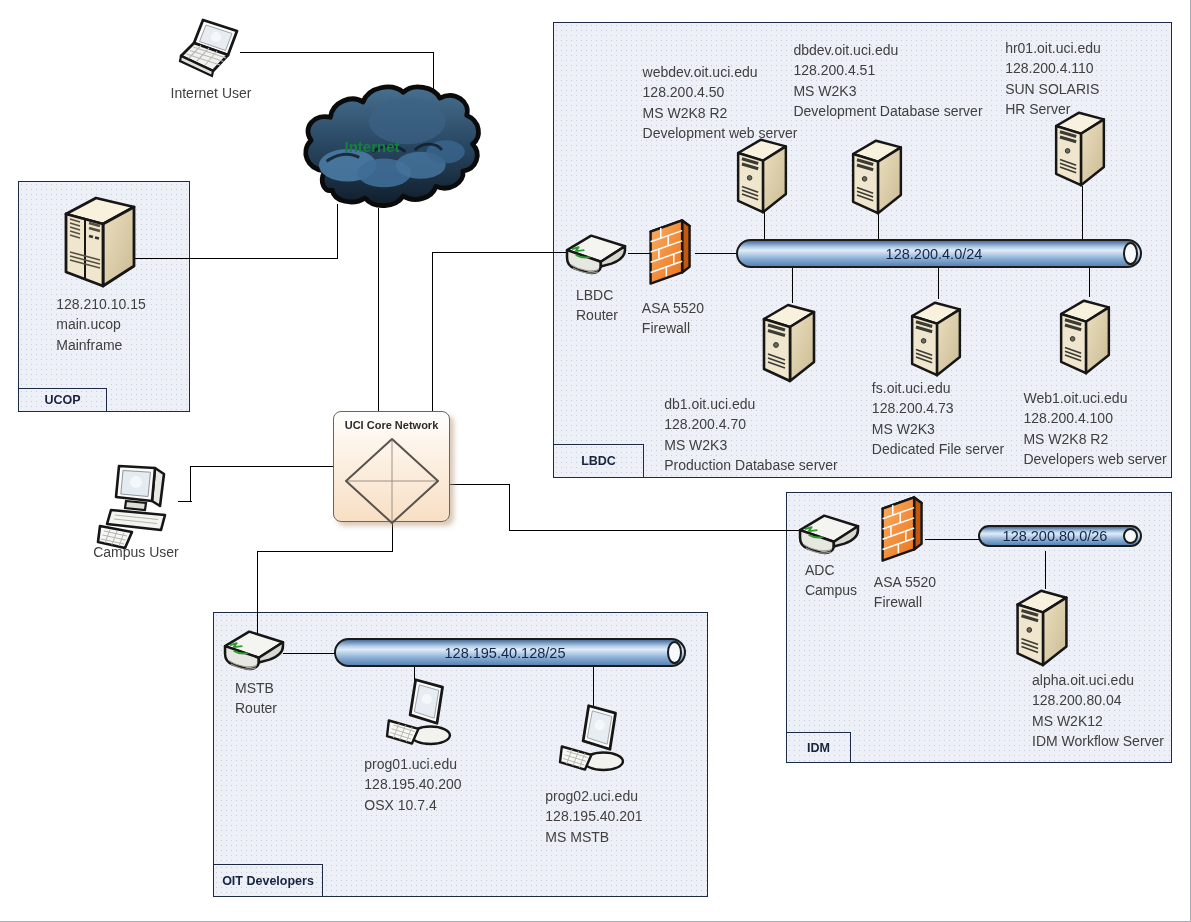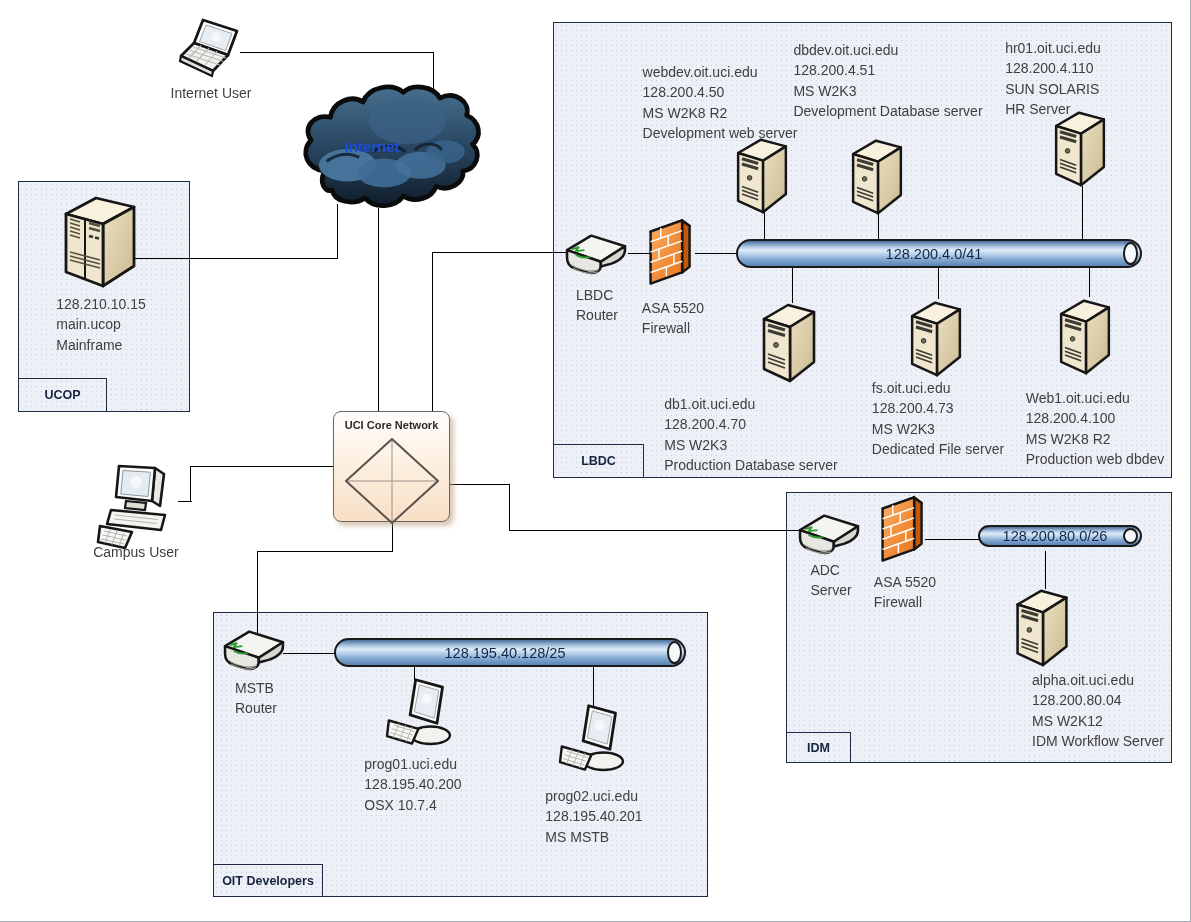--- a/index.html
+++ b/index.html
@@ -48,21 +48,21 @@
     position: absolute; left: 333px; top: 411px; width: 117px; height: 111px; z-index: 2;
     border: 1.5px solid #6b655e; border-radius: 8px;
     background: linear-gradient(180deg, #fffefd 0%, #fdf3e7 35%, #f8dfc4 100%);
     box-shadow: 4px 4px 5px rgba(185,155,125,0.55);
     text-align: center;
   }
   .core-title { margin-top: 7px; font-size: 11px; font-weight: 700; color: #2b2b2b; }
   .cloudwrap { position: absolute; left: 292px; top: 76px; width: 192px; height: 144px; z-index: 2; }
   .cloud-label {
     position: absolute; left: 20px; top: 62px; width: 120px; text-align: center;
-    font-size: 15px; font-weight: 700; color: #1d4ed8; z-index: 3;
+    font-size: 15px; font-weight: 700; color: #15803d; z-index: 3;
   }
 </style>
 </head>
 <body>
 
 <svg width="0" height="0" style="position:absolute">
   <defs>
     <linearGradient id="gradServerSide" x1="0" y1="0" x2="1" y2="1">
       <stop offset="0" stop-color="#ecdfc0"></stop>
         <stop offset="1" stop-color="#c9bb92"></stop>
@@ -155,21 +155,21 @@
       <ellipse cx="134" cy="92" rx="26" ry="14" fill="#45739c" opacity="0.85"></ellipse>
       <ellipse cx="160" cy="78" rx="20" ry="12" fill="#3a678f" opacity="0.8"></ellipse>
       <path d="M36,88 C46,80 60,78 70,84 M84,78 C94,70 110,70 118,78 M128,76 C136,68 150,68 156,76" stroke="#0e1a26" stroke-width="3" fill="none" opacity="0.8"></path>
     </g>
   </defs>
 </svg>
 
 <div id="canvas">
 
   <div class="zone" style="left:18px; top:181px; width:172px; height:231px;">
-    <div class="tag" style="width:89px; height:34px;">UCOP</div>
+    <div class="tag" style="width:89px; height:24px;">UCOP</div>
   </div>
   <div class="zone" style="left:553px; top:22px; width:619px; height:456px;">
     <div class="tag" style="width:91px; height:34px;">LBDC</div>
   </div>
   <div class="zone" style="left:213px; top:612px; width:495px; height:285px;padding-left:36px;">
     <div class="tag" style="width:110px; height:33px;">OIT Developers</div>
   </div>
   <div class="zone" style="left:786px; top:492px; width:386px; height:271px;">
     <div class="tag" style="width:65px; height:31px;">IDM</div>
   </div>
@@ -198,21 +198,21 @@
   <div class="ln" style="left:878px; top:210px; width:1px; height:31px;"></div>
   <div class="ln" style="left:1082px; top:186px; width:1px; height:55px;"></div>
   <div class="ln" style="left:792px; top:265px; width:1px; height:38px;"></div>
   <div class="ln" style="left:938px; top:265px; width:1px; height:34px;"></div>
   <div class="ln" style="left:1089px; top:265px; width:1px; height:32px;"></div>
   <div class="ln" style="left:1045px; top:551px; width:1px; height:38px;"></div>
   <div class="ln" style="left:414px; top:665px; width:1px; height:24px;"></div>
   <div class="ln" style="left:593px; top:665px; width:1px; height:48px;"></div>
 
   <div class="pipe" style="left:736px; top:239px; width:406px; height:29px;">
-    <span class="ptext">128.200.4.0/41</span>
+    <span class="ptext">128.200.4.0/24</span>
     <span class="cap"></span>
   </div>
   <div class="pipe" style="left:334px; top:638px; width:352px; height:29px;text-align:center;">
     <span class="ptext">128.195.40.128/25</span>
     <span class="cap"></span>
   </div>
   <div class="pipe" style="left:978px; top:525px; width:164px; height:22px;">
     <span class="ptext">128.200.80.0/26</span>
     <span class="cap"></span>
   </div>
@@ -315,33 +315,33 @@
 128.200.4.70
 MS W2K3
 Production Database server</div>
   <div class="lbl" style="left:938px; top:378px;">fs.oit.uci.edu
 128.200.4.73
 MS W2K3
 Dedicated File server</div>
   <div class="lbl" style="left:1095px; top:388px;">Web1.oit.uci.edu
 128.200.4.100
 MS W2K8 R2
-Production web dbdev</div>
+Developers web server</div>
 
   <div class="lbl" style="left:256px; top:678px;">MSTB
 Router</div>
   <div class="lbl" style="left:413px; top:754px;">prog01.uci.edu
 128.195.40.200
 OSX 10.7.4</div>
   <div class="lbl" style="left:594px; top:786px;">prog02.uci.edu
 128.195.40.201
 MS MSTB</div>
 
   <div class="lbl" style="left:831px; top:560px;">ADC
-Server</div>
+Campus</div>
   <div class="lbl" style="left:905px; top:572px;">ASA 5520
 Firewall</div>
   <div class="lbl" style="left:1098px; top:670px;">alpha.oit.uci.edu
 128.200.80.04
 MS W2K12
 IDM Workflow Server</div>
 
 </div>
 
 </body></html>

